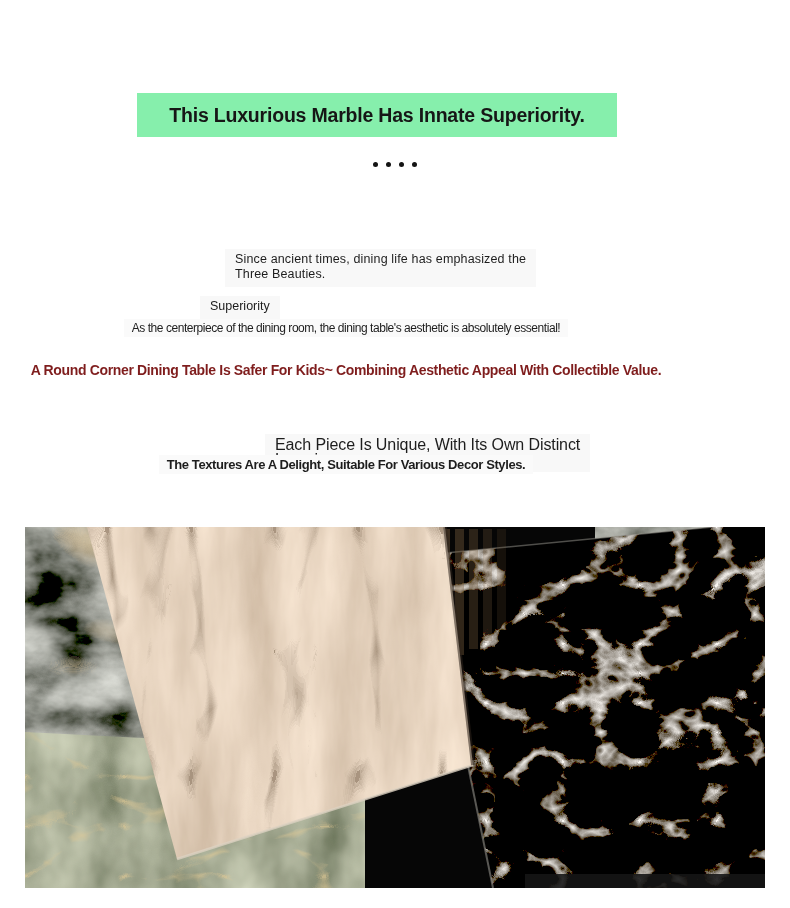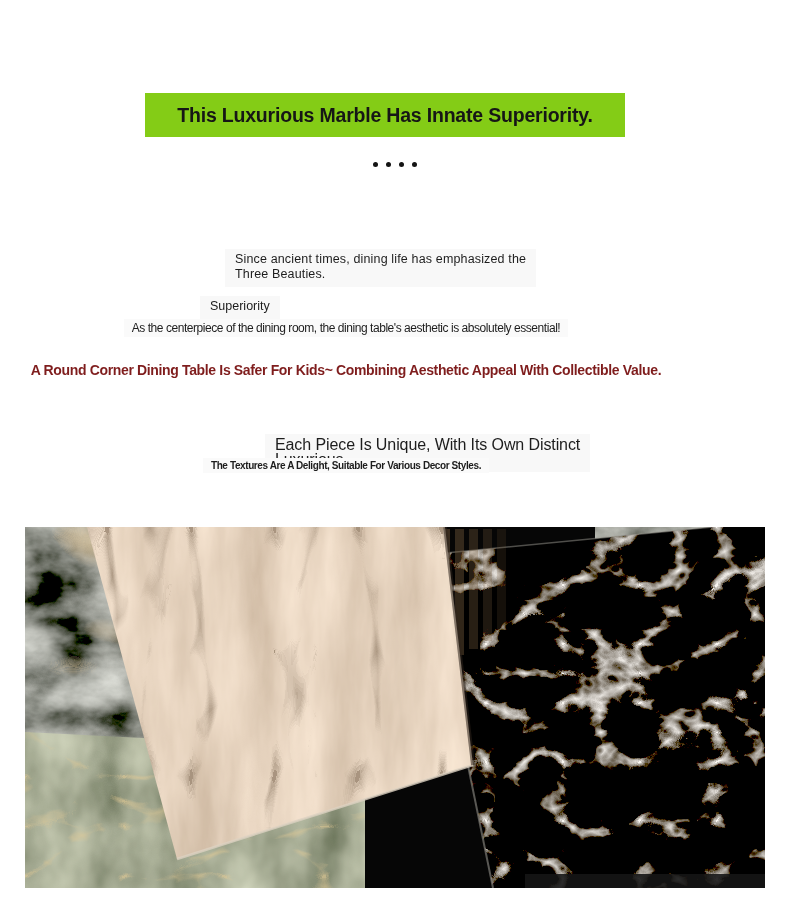--- a/index.html
+++ b/index.html
@@ -1,37 +1,37 @@
 <!DOCTYPE html>
 <html><head>
 <meta charset="utf-8">
 <style>
   html,body{margin:0;padding:0;background:#ffffff;}
   body{width:790px;height:908px;font-family:"Liberation Sans","DejaVu Sans",sans-serif;color:#1d1d1d;}
   .page{position:relative;width:790px;height:908px;overflow:hidden;background:#ffffff;}
 
-  .title-box{position:absolute;left:145px;top:93px;width:480px;height:44px;background:#84cc16;
+  .title-box{position:absolute;left:137px;top:93px;width:480px;height:44px;background:#86efac;
     display:flex;align-items:center;justify-content:center;}
   .title-box h1{margin:0;font-size:19.5px;font-weight:700;letter-spacing:-0.2px;color:#161616;}
 
   .dots{position:absolute;left:0;top:162px;width:790px;display:flex;justify-content:center;gap:8px;}
   .dot{width:5px;height:5px;border-radius:50%;background:#141414;}
 
   .tblock{position:absolute;background:#f8f8f8;padding:3px 10px 5px;font-size:12.5px;line-height:15px;margin-top:32px;}
   .tblock .ln{white-space:nowrap;}
   .p1{left:225px;top:217px;font-weight:500;letter-spacing:0.15px;}
   .p2{left:200px;top:264px;font-weight:500;}
   .centerline{position:absolute;left:0;top:0;width:692px;text-align:center;}
   .p3{top:318px;}
   .p3 span{display:inline-block;background:#fafafa;padding:2px 8px;font-size:12px;letter-spacing:-0.45px;font-weight:500;}
   .headline{top:361px;}
   .headline span{display:inline-block;font-size:14px;font-weight:700;letter-spacing:-0.35px;color:#7f1d1d;}
   .p4{left:265px;top:402px;font-size:16px;letter-spacing:-0.1px;font-weight:500;}
   .p5{top:455px;}
-  .p5 span{display:inline-block;background:#fafafa;padding:2px 8px;font-size:10px;font-weight:700;letter-spacing:-0.4px;}
+  .p5 span{display:inline-block;background:#fafafa;padding:2px 8px;font-size:13px;font-weight:700;letter-spacing:-0.4px;}
 
   .photo{position:absolute;left:25px;top:527px;width:740px;height:361px;background:#0a0a0a;overflow:hidden;}
   .photo svg{display:block;width:740px;height:361px;}
 </style>
 </head>
 <body>
 
 <div class="page">
 
   <div class="title-box">

